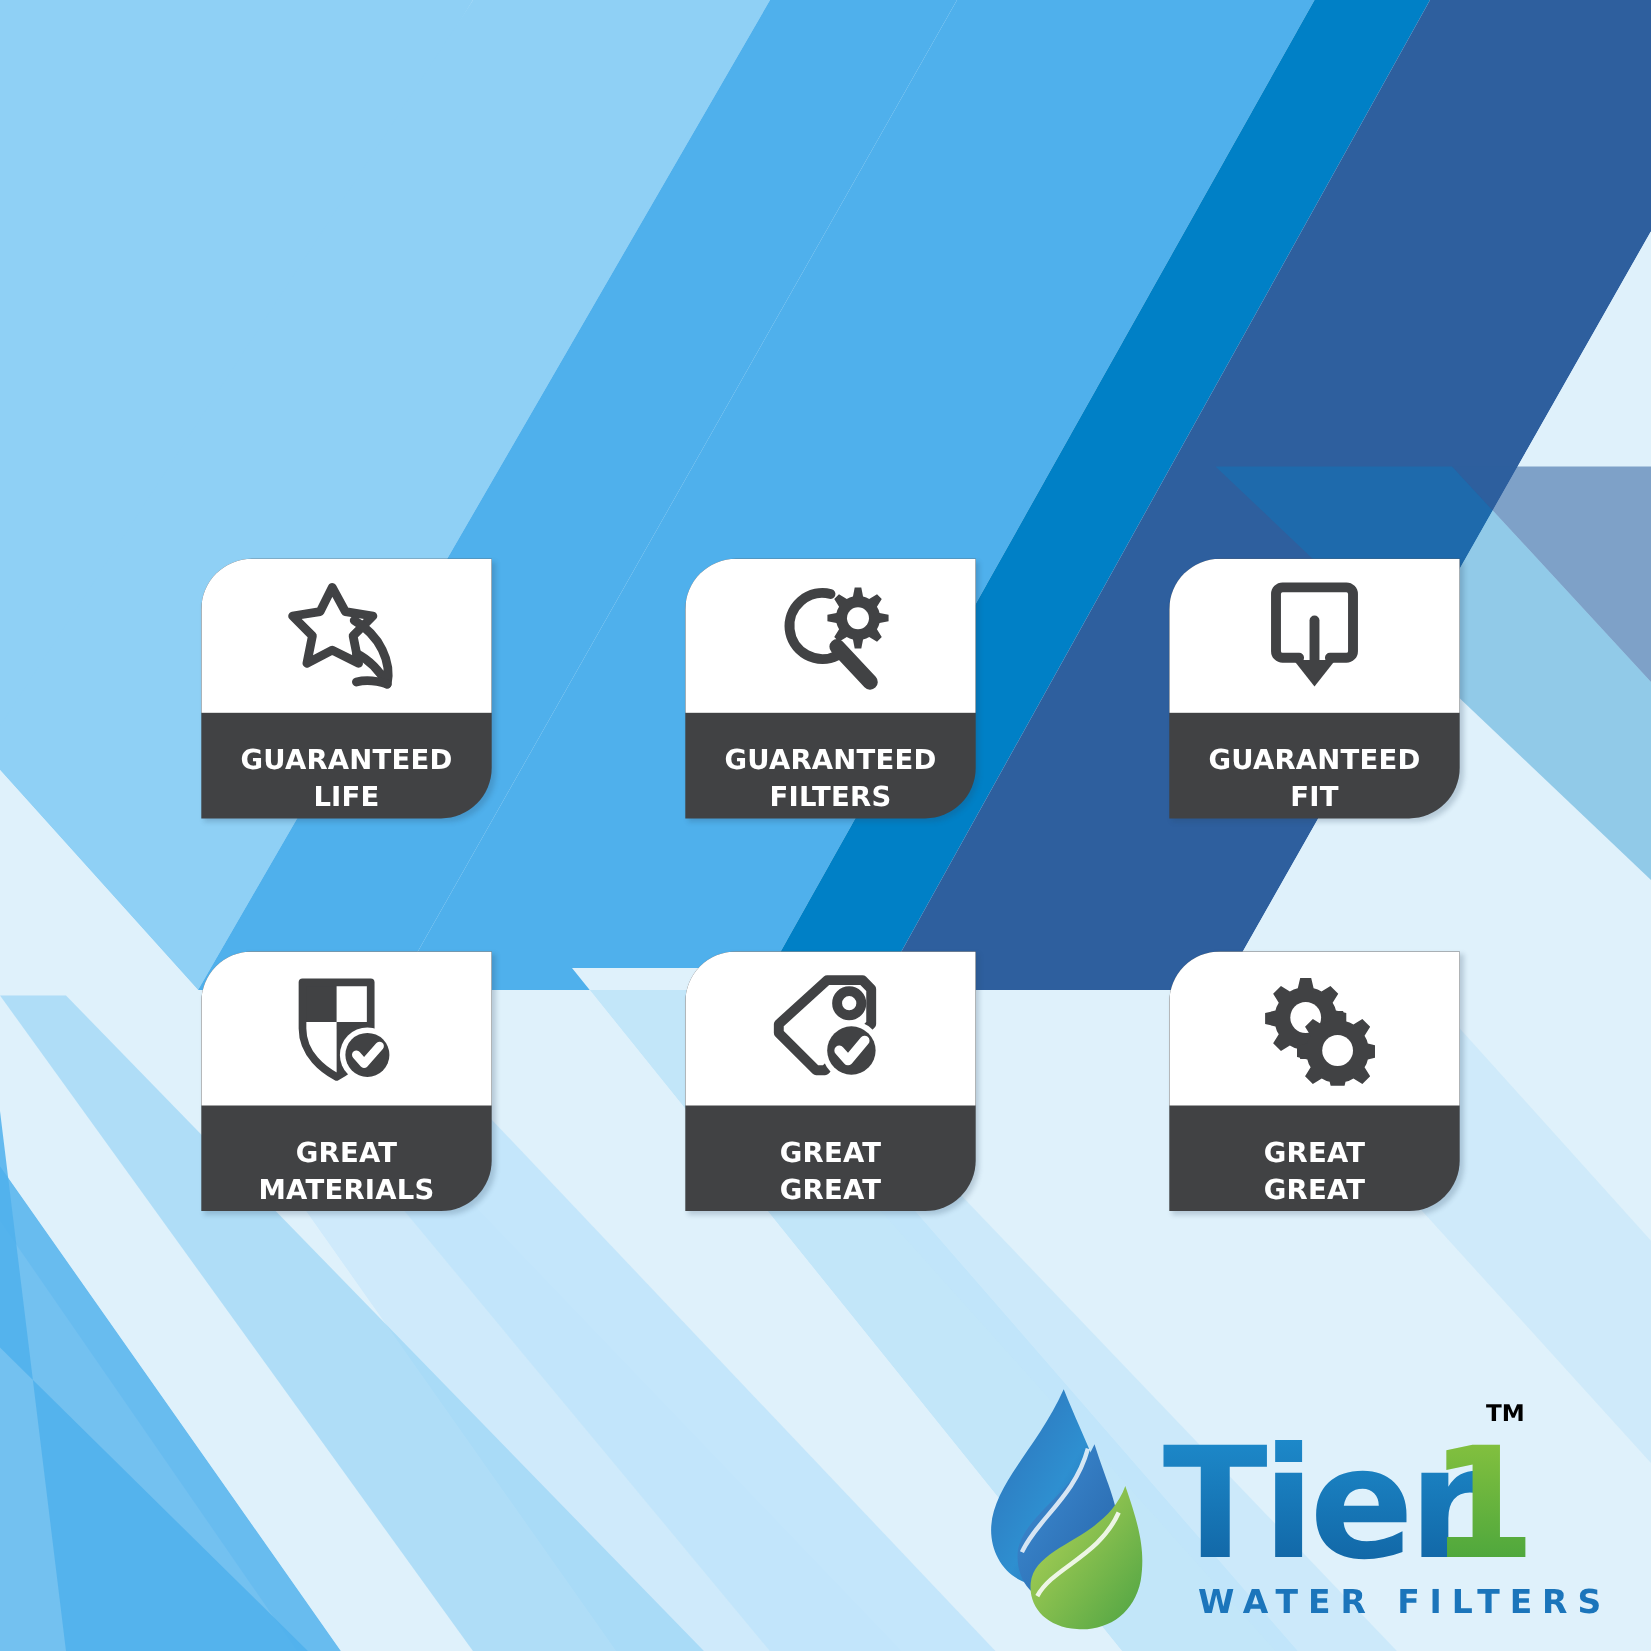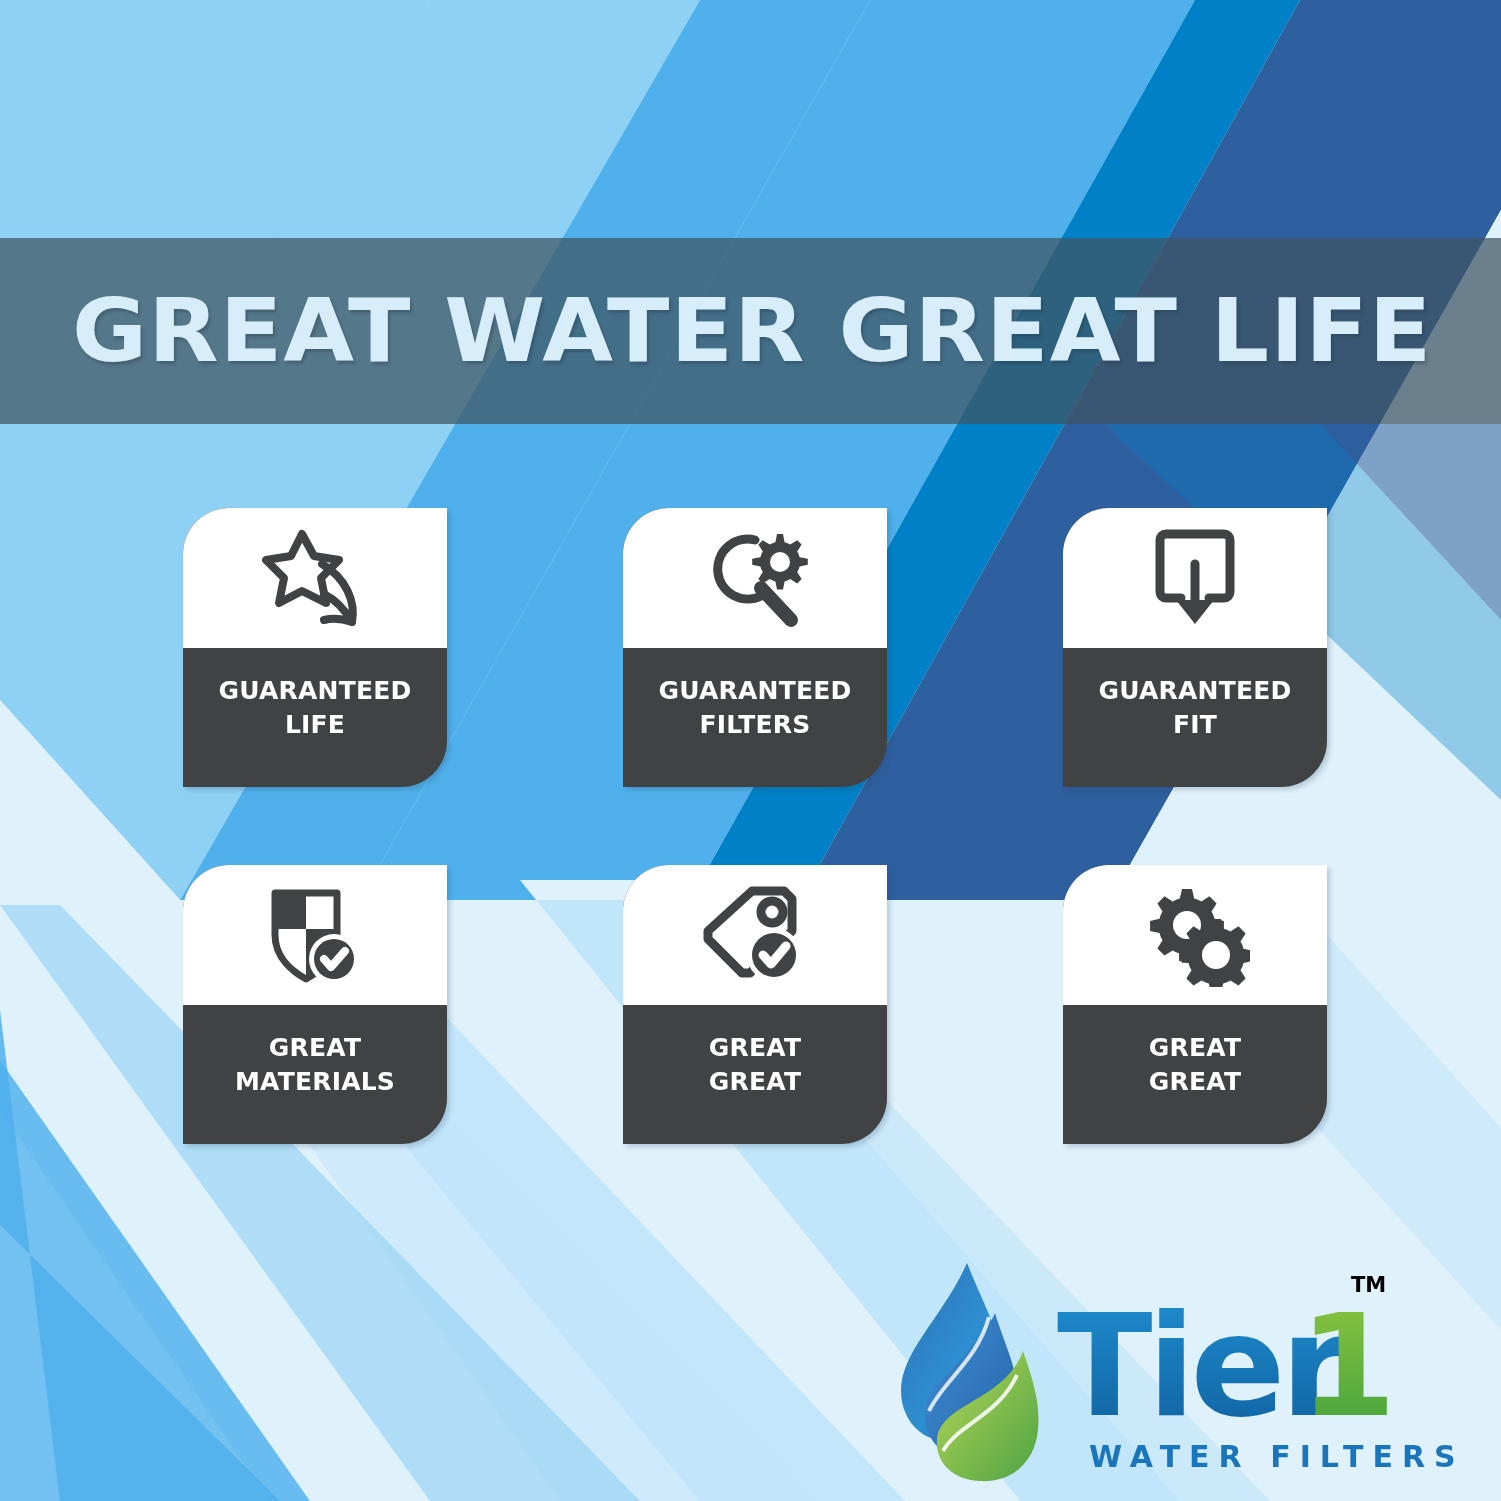--- a/index.html
+++ b/index.html
@@ -54,21 +54,21 @@
   .cards {
     position: absolute;
     left: 183px;
     top: 508px;
     width: 1148px;
     height: 632px;
   }
   .card {
     position: absolute;
     width: 264px;
-    height: 279px;
+    height: 236px;
     background: #414244;
     border-radius: 46px 0 46px 0;
     box-shadow: 3px 3px 5px rgba(40,70,95,0.22);
     overflow: hidden;
     display: flex;
     flex-direction: column;
   }
   .card-icon {
     height: 140px;
     background: #ffffff;
@@ -182,23 +182,20 @@
         <polygon points="0,1010 0,1225 280,1501 60,1501" fill="#4fb0ec" opacity="0.85"></polygon>
       </g>
 
       <g>
         <polygon points="1320,424 1501,424 1501,620" fill="#2e5f9e" opacity="0.55"></polygon>
         <polygon points="1105,424 1320,424 1501,620 1501,800" fill="#0080c6" opacity="0.35"></polygon>
       </g>
     </svg>
   </div>
 
-  <div class="banner">
-    <div class="banner-title">GREAT WATER GREAT LIFE</div>
-  </div>
 
   <div class="cards">
 
     <div class="card c0">
       <div class="card-icon">
         <svg width="110" height="104" viewBox="0 0 110 104">
           <g fill="none" stroke="#414244" stroke-width="8" stroke-linejoin="round" stroke-linecap="round">
             <polygon points="42,8 54,30 79,34 61,52 66,77 42,65 19,77 24,52 6,34 31,30"></polygon>
             <path d="M62,38 C86,52 96,76 92,96 C84,82 76,74 64,68"></path>
             <path d="M92,96 C80,92 72,92 64,94"></path>

